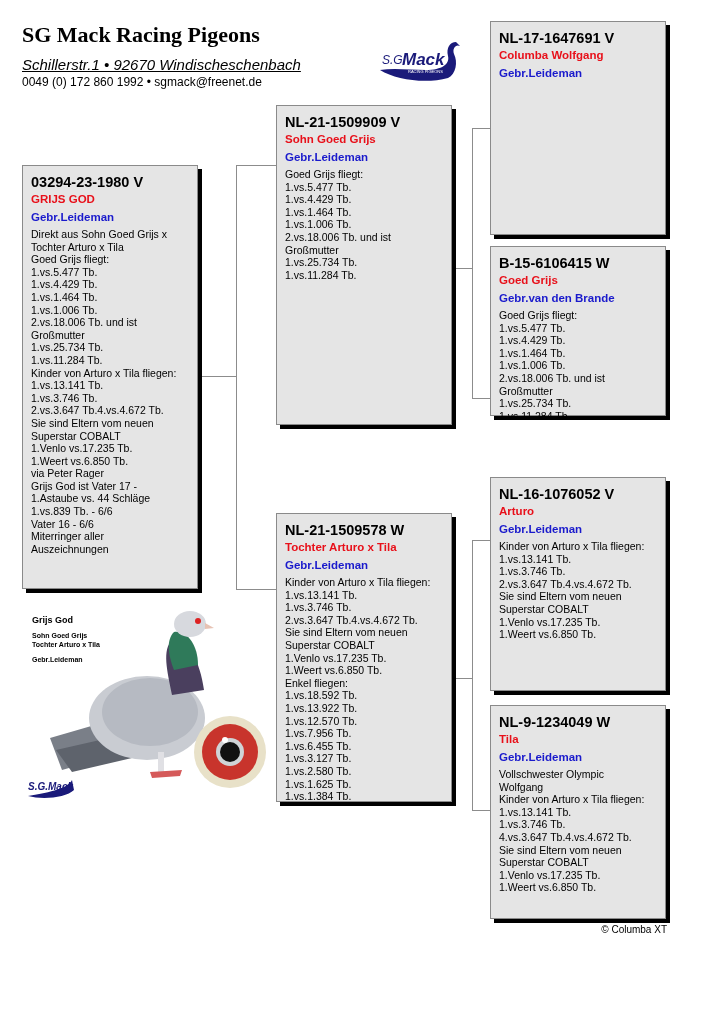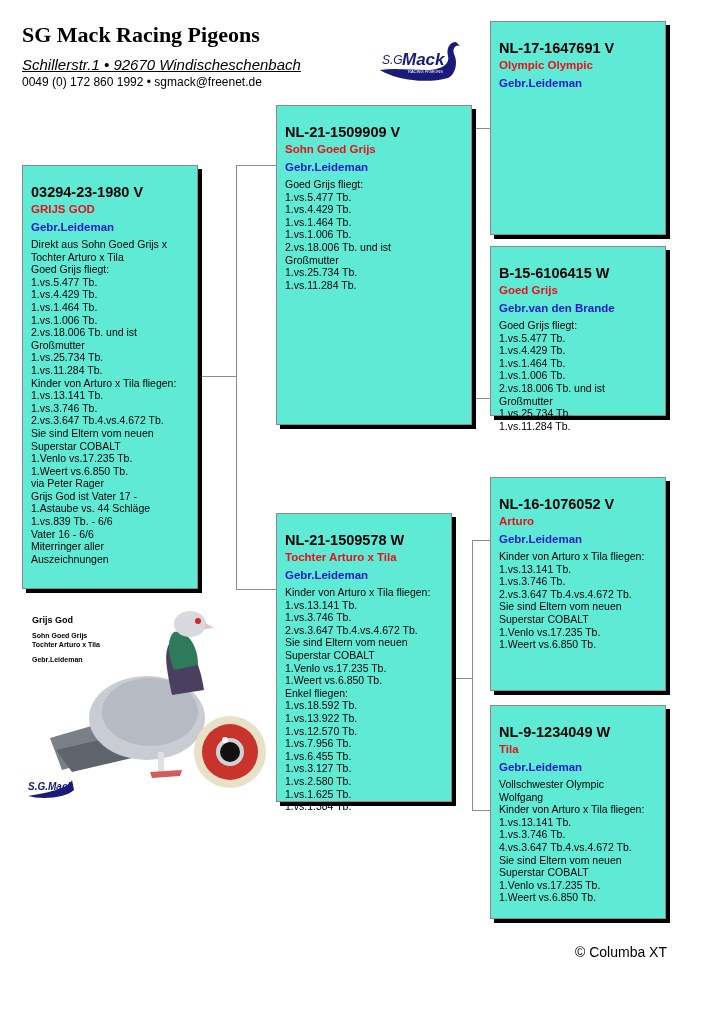--- a/index.html
+++ b/index.html
@@ -7,38 +7,38 @@
   body { position: relative; font-family: "Liberation Sans", sans-serif; color: #000; }
 
   .header { position: absolute; left: 22px; top: 25px; }
   .h-title { font-family: "Liberation Serif", serif; font-weight: bold; font-size: 22px; line-height: 20px; }
   .h-addr { font-style: italic; font-size: 15px; line-height: 19px; margin-top: 10px; text-decoration: underline; }
   .h-contact { font-size: 12px; line-height: 16px; margin-top: 0px; }
 
   .logo { position: absolute; left: 376px; top: 40px; width: 86px; height: 48px; }
 
   .box {
-    position: absolute; background: #5eead4;
+    position: absolute; background: #e5e5e5;
     border: 1px solid #8a8a8a;
     box-shadow: 4px 4px 0 #000;
-    padding: 18px 0 0 8px;
+    padding: 8px 0 0 8px;
   }
   .ring { font-weight: bold; font-size: 14.5px; line-height: 17px; }
   .name { font-weight: bold; font-size: 11.5px; line-height: 15px; color: #e8101a; margin-top: 1px; }
   .breeder { font-weight: bold; font-size: 11.5px; line-height: 15px; color: #1a1acc; margin-top: 3px; }
   .desc { font-size: 10.5px; line-height: 12.6px; margin-top: 3px; white-space: pre-line; }
 
   .line { position: absolute; background: #8c8c8c; }
 
   .photo { position: absolute; left: 22px; top: 600px; width: 246px; height: 200px; }
   .photo-caption { position: absolute; left: 10px; top: 16px; font-size: 7px; font-weight: bold; line-height: 9px; }
   .photo-caption .c-title { font-size: 9px; margin-bottom: 6px; }
   .photo-caption .c-gap { margin-top: 6px; }
 
-  .copyright { position: absolute; right: 57px; top: 947px; font-size: 14px; line-height: 11px; }
+  .copyright { position: absolute; right: 57px; top: 924px; font-size: 10px; line-height: 11px; }
 </style>
 </head>
 <body>
 
 <div class="header">
   <div class="h-title">SG Mack Racing Pigeons</div>
   <div class="h-addr">Schillerstr.1 • 92670 Windischeschenbach</div>
   <div class="h-contact">0049 (0) 172 860 1992 • sgmack@freenet.de</div>
 </div>
 
@@ -91,21 +91,21 @@
 1.Weert vs.6.850 Tb.
 via Peter Rager
 Grijs God ist Vater 17 -
 1.Astaube vs. 44 Schläge
 1.vs.839 Tb. - 6/6
 Vater 16 - 6/6
 Miterringer aller
 Auszeichnungen</div>
 </div>
 
-<div class="box" style="left:276px; top:105px; width:196px; height:320px;">
+<div class="box" style="left:276px; top:105px; width:176px; height:320px;">
   <div class="ring">NL-21-1509909 V</div>
   <div class="name">Sohn Goed Grijs</div>
   <div class="breeder">Gebr.Leideman</div>
   <div class="desc">Goed Grijs fliegt:
 1.vs.5.477 Tb.
 1.vs.4.429 Tb.
 1.vs.1.464 Tb.
 1.vs.1.006 Tb.
 2.vs.18.006 Tb. und ist
 Großmutter
@@ -132,21 +132,21 @@
 1.vs.7.956 Tb.
 1.vs.6.455 Tb.
 1.vs.3.127 Tb.
 1.vs.2.580 Tb.
 1.vs.1.625 Tb.
 1.vs.1.384 Tb.</div>
 </div>
 
 <div class="box" style="left:490px; top:21px; width:176px; height:214px;">
   <div class="ring">NL-17-1647691 V</div>
-  <div class="name">Olympic Olympic</div>
+  <div class="name">Columba Wolfgang</div>
   <div class="breeder">Gebr.Leideman</div>
 </div>
 
 <div class="box" style="left:490px; top:246px; width:176px; height:170px;">
   <div class="ring">B-15-6106415 W</div>
   <div class="name">Goed Grijs</div>
   <div class="breeder">Gebr.van den Brande</div>
   <div class="desc">Goed Grijs fliegt:
 1.vs.5.477 Tb.
 1.vs.4.429 Tb.

